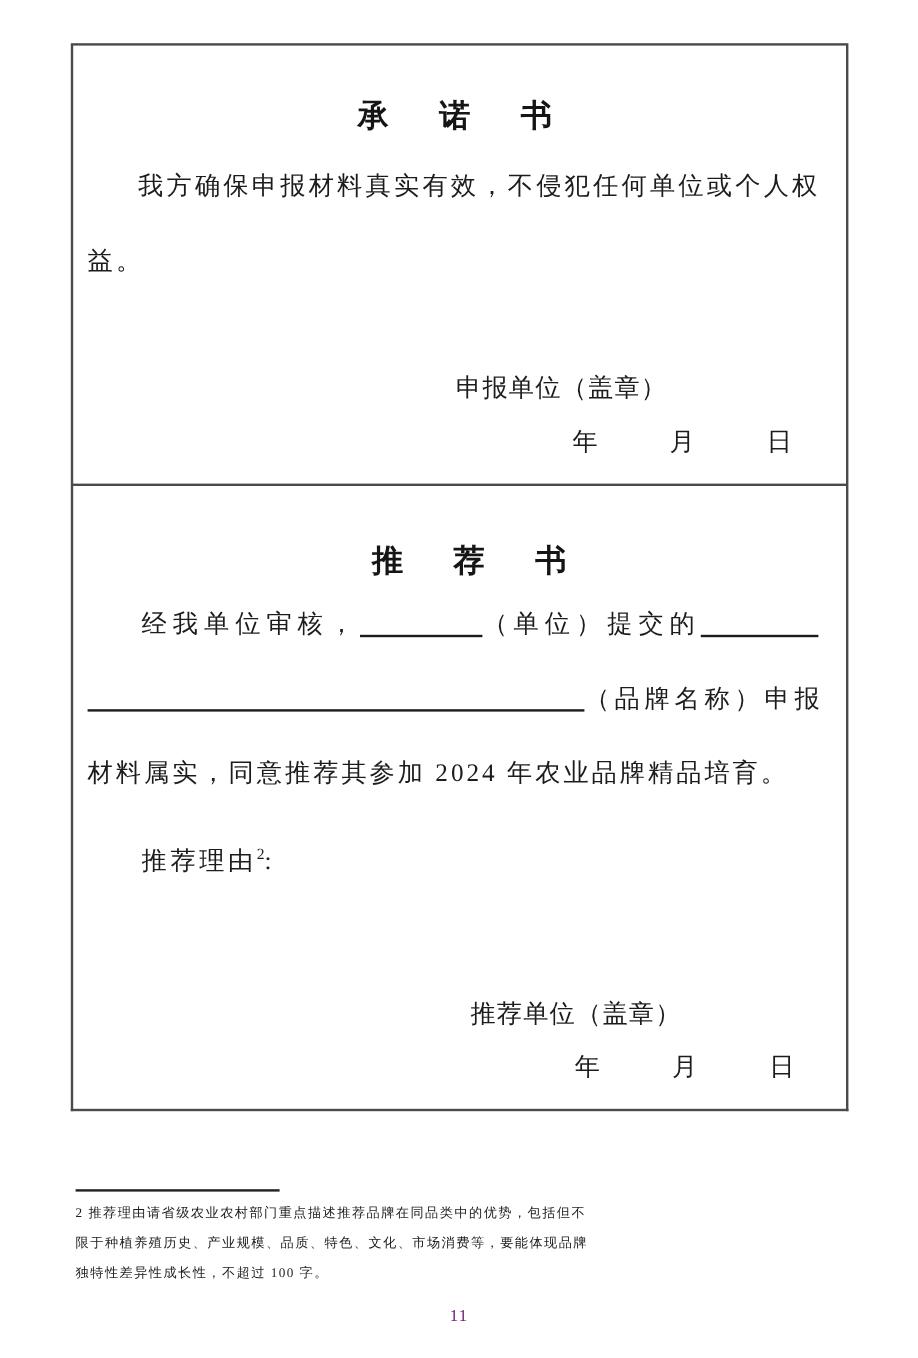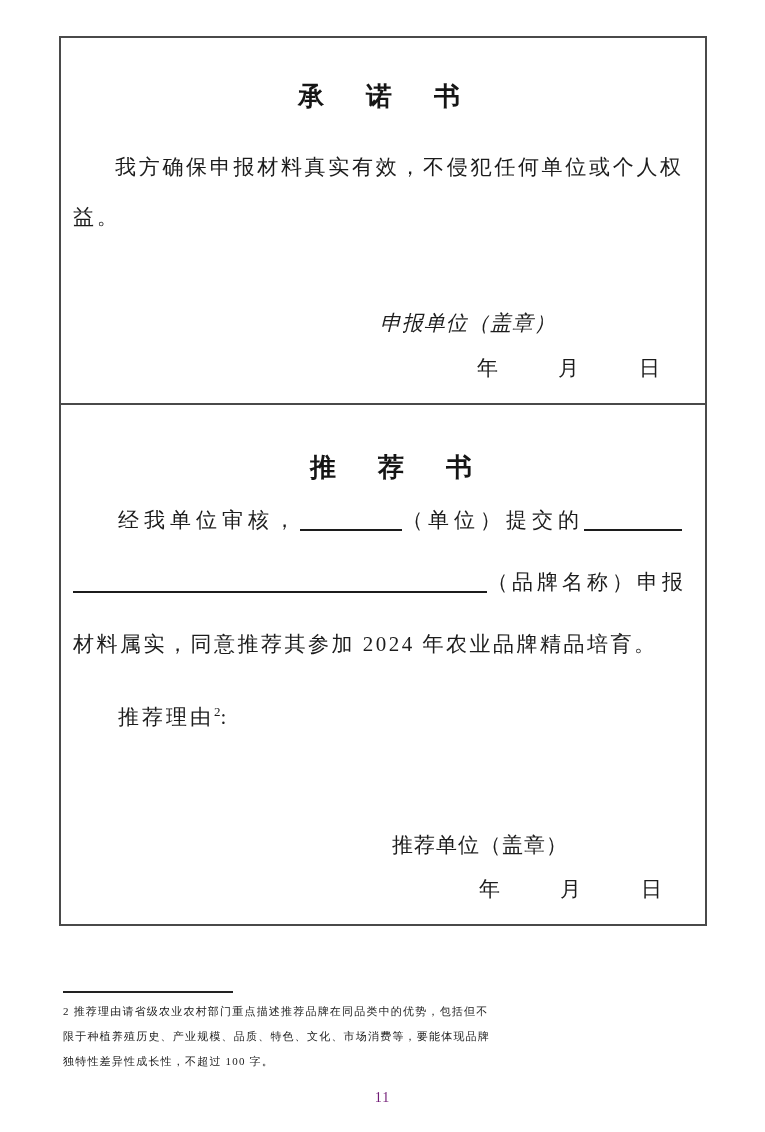--- a/index.html
+++ b/index.html
@@ -43,24 +43,24 @@
   }
 </style>
 </head>
 <body>
 
 <div class="page">
 
   <div class="box" id="commitment-box">
     <div class="abs title" style="top:44px;">承　诺　书</div>
 
-    <div class="abs body-text" style="left:54px; top:102px;margin-top:12px;">我方确保申报材料真实有效，不侵犯任何单位或个人权</div>
+    <div class="abs body-text" style="left:54px; top:102px;">我方确保申报材料真实有效，不侵犯任何单位或个人权</div>
     <div class="abs body-text" style="left:12px; top:164px;">益。</div>
 
-    <div class="abs sign-text" style="left:319px; top:271px;font-style:italic;">申报单位（盖章）</div>
+    <div class="abs sign-text" style="left:319px; top:271px;">申报单位（盖章）</div>
     <div class="abs date-text" style="left:416px; top:316px;">年　　月　　日</div>
   </div>
 
   <div class="box" id="recommendation-box">
     <div class="abs title" style="top:48px;margin-left:24px;">推　荐　书</div>
 
     <div class="abs" style="left:12px; top:163px; font-size:21px; letter-spacing:4px;">
       <span class="blank" style="width:414px;"></span><span>（品牌名称）申报</span>
     </div>
 

